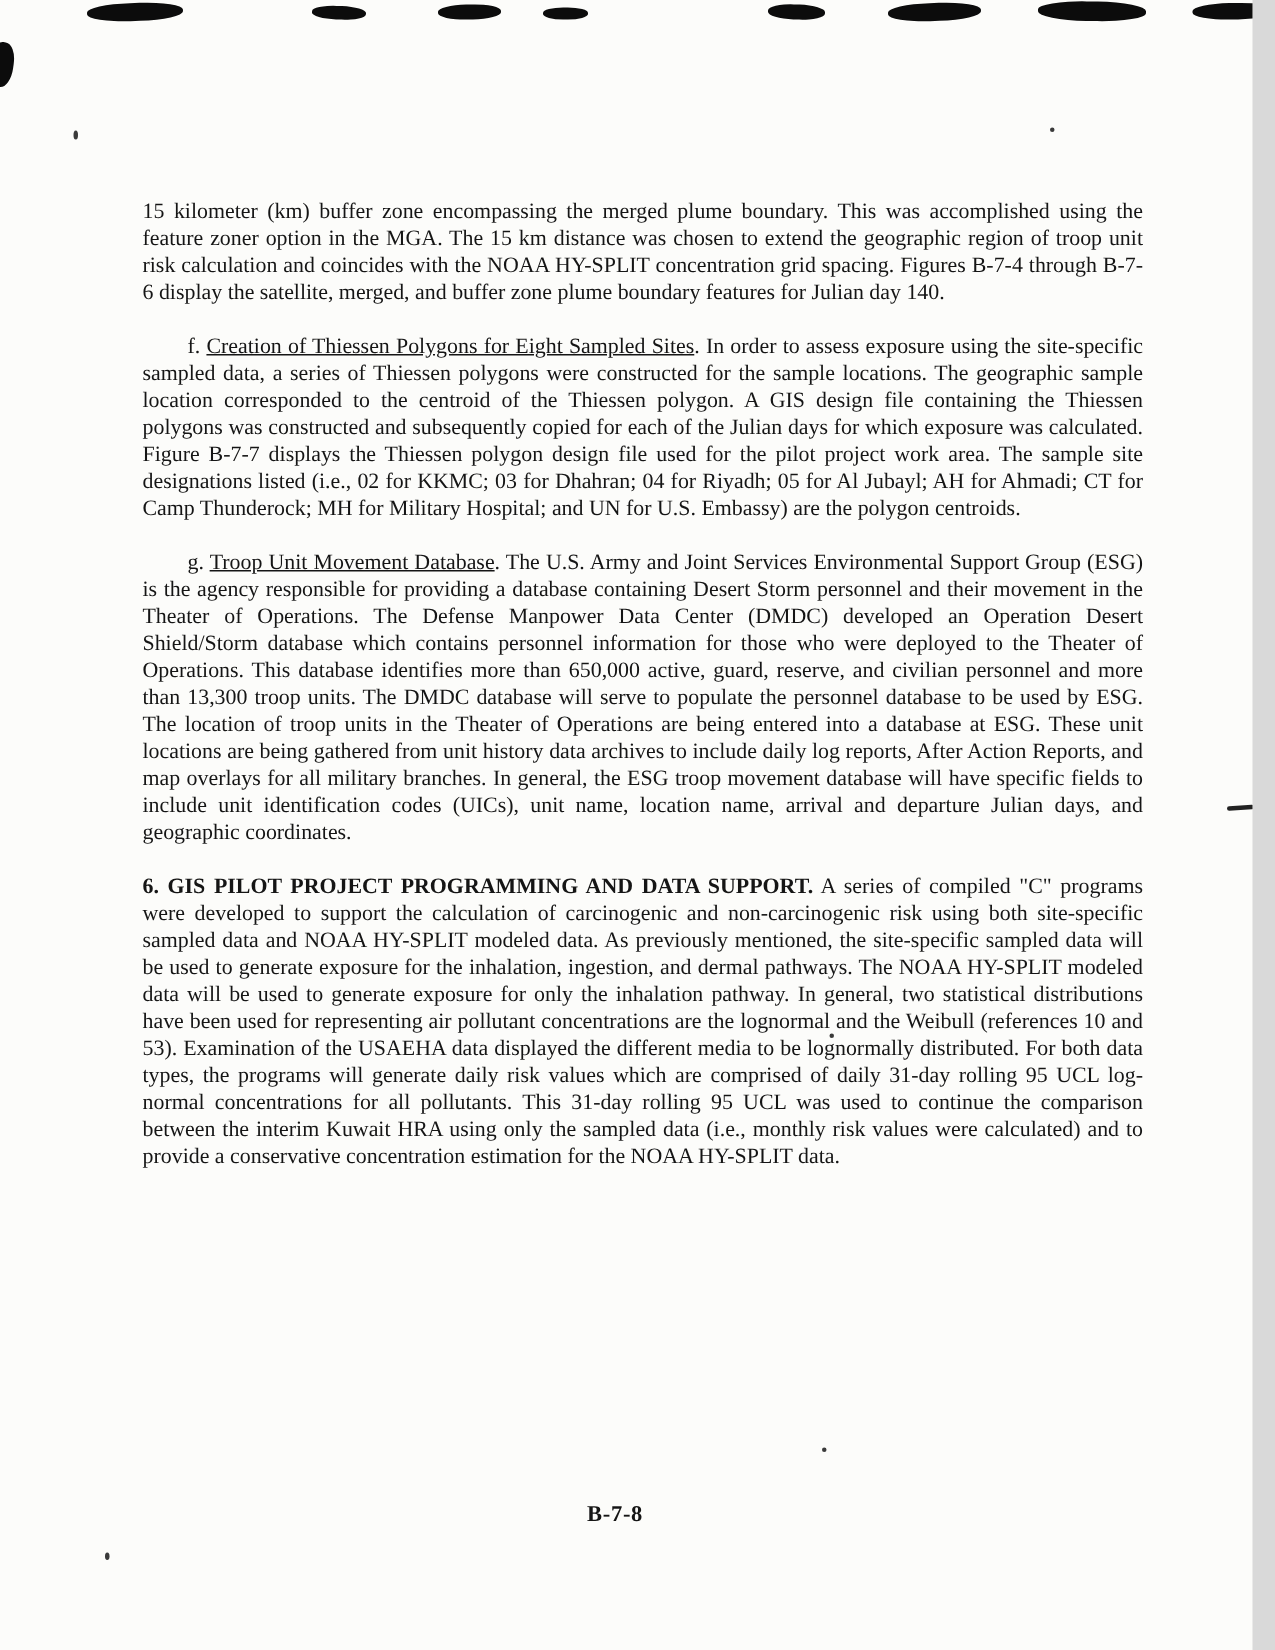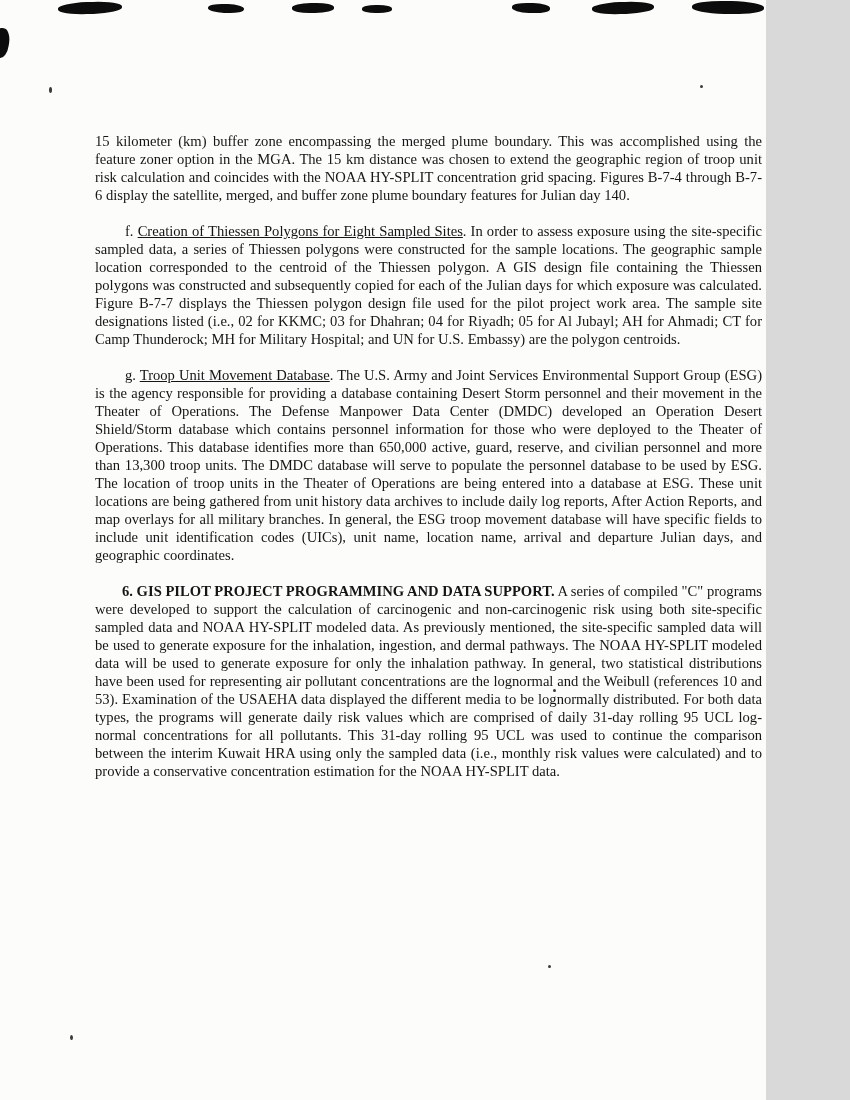--- a/index.html
+++ b/index.html
@@ -1,34 +1,34 @@
 <!DOCTYPE html>
 <html><head>
 <meta charset="utf-8">
 <style>
   html,body{margin:0;padding:0;background:#d9d9d9;}
   .page{
     position:relative;
-    width:766px;height:1100px;
+    width:835px;height:1100px;
     background:#fcfcfa;
     overflow:hidden;
     font-family:"Liberation Serif", serif;
     color:#151515;
   }
   .content{
     position:absolute;
     left:95px;top:132px;width:667px;
     font-size:14.6px;
     line-height:18px;
     text-align:justify;
   }
   .para{margin:0 0 18px 0;}
   .para.indent{text-indent:30px;}
   .underline{text-decoration:underline;margin-top:36px;}
-  .bold{font-weight:bold;margin-left:27px;}
+  .bold{font-weight:bold;}
   .footer{
     position:absolute;
     top:1002px;left:85px;width:650px;
     text-align:center;
     font-size:15px;
     font-weight:bold;
     letter-spacing:0.5px;
     color:#151515;
   }
   
@@ -70,14 +70,15 @@
     <p class="para"><span>15 kilometer (km) buffer zone encompassing the merged plume boundary.  This was accomplished using the feature zoner option in the MGA.  The 15 km distance was chosen to extend the geographic region of troop unit risk calculation and coincides with the NOAA HY-SPLIT concentration grid spacing.  Figures B-7-4 through B-7-6 display the satellite, merged, and buffer zone plume boundary features for Julian day 140.</span></p>
 
     <p class="para indent"><span>f.  </span><span class="underline">Creation of Thiessen Polygons for Eight Sampled Sites</span><span>.  In order to assess exposure using the site-specific sampled data, a series of Thiessen polygons were constructed for the sample locations.  The geographic sample location corresponded to the centroid of the Thiessen polygon.  A GIS design file containing the Thiessen polygons was constructed and subsequently copied for each of the Julian days for which exposure was calculated.  Figure B-7-7 displays the Thiessen polygon design file used for the pilot project work area.  The sample site designations listed (i.e., 02 for KKMC; 03 for Dhahran; 04 for Riyadh; 05 for Al Jubayl; AH for Ahmadi; CT for Camp Thunderock; MH for Military Hospital; and UN for U.S. Embassy) are the polygon centroids.</span></p>
 
     <p class="para indent"><span>g.  </span><span class="underline">Troop Unit Movement Database</span><span>.  The U.S. Army and Joint Services Environmental Support Group (ESG) is the agency responsible for providing a database containing Desert Storm personnel and their movement in the Theater of Operations.  The Defense Manpower Data Center (DMDC) developed an Operation Desert Shield/Storm database which contains personnel information for those who were deployed to the Theater of Operations.  This database identifies more than 650,000 active, guard, reserve, and civilian personnel and more than 13,300 troop units.  The DMDC database will serve to populate the personnel database to be used by ESG.  The location of troop units in the Theater of Operations are being entered into a database at ESG.  These unit locations are being gathered from unit history data archives to include daily log reports, After Action Reports, and map overlays for all military branches.  In general, the ESG troop movement database will have specific fields to include unit identification codes (UICs), unit name, location name, arrival and departure Julian days, and geographic coordinates.</span></p>
 
     <p class="para"><span class="bold">6.  GIS PILOT PROJECT PROGRAMMING AND DATA SUPPORT.</span><span>  A series of compiled "C" programs were developed to support the calculation of carcinogenic and non-carcinogenic risk using both site-specific sampled data and NOAA HY-SPLIT modeled data.  As previously mentioned, the site-specific sampled data will be used to generate exposure for the inhalation, ingestion, and dermal pathways.  The NOAA HY-SPLIT modeled data will be used to generate exposure for only the inhalation pathway.  In general, two statistical distributions have been used for representing air pollutant concentrations are the lognormal and the Weibull (references 10 and 53).  Examination of the USAEHA data displayed the different media to be lognormally distributed.  For both data types, the programs will generate daily risk values which are comprised of daily 31-day rolling 95 UCL log-normal concentrations for all pollutants.  This 31-day rolling 95 UCL was used to continue the comparison between the interim Kuwait HRA using only the sampled data (i.e., monthly risk values were calculated) and to provide a conservative concentration estimation for the NOAA HY-SPLIT data.</span></p>
 
   </div>
 
+  <div class="footer">B-7-8</div>
 
 </div>
 
 </body></html>

